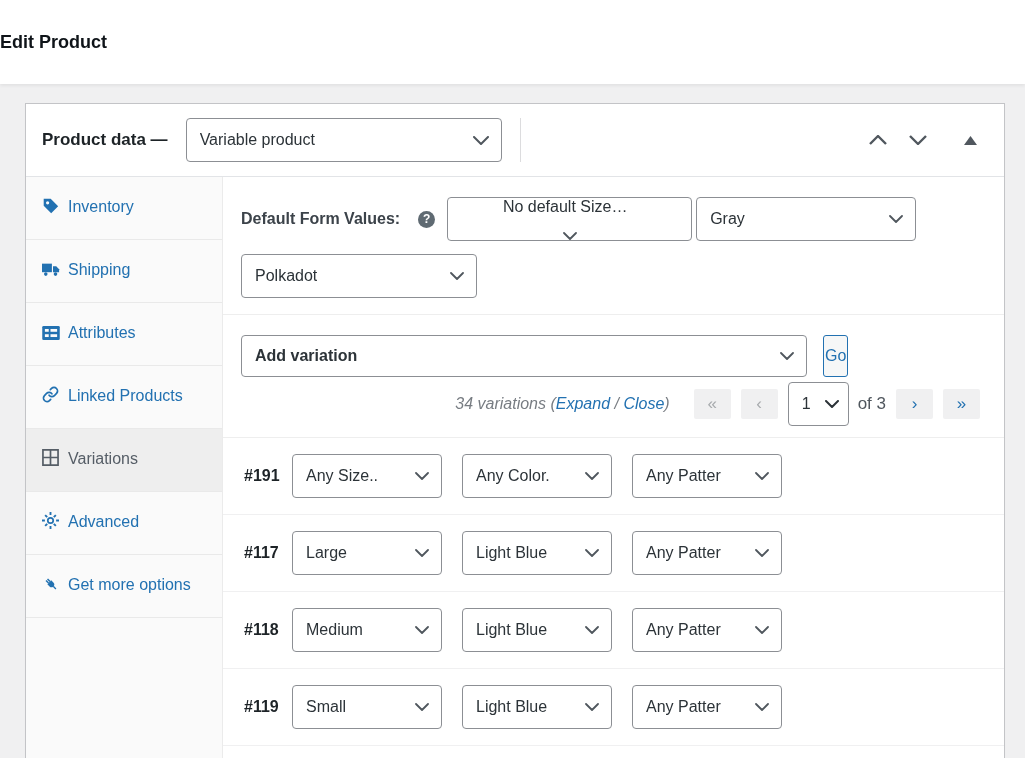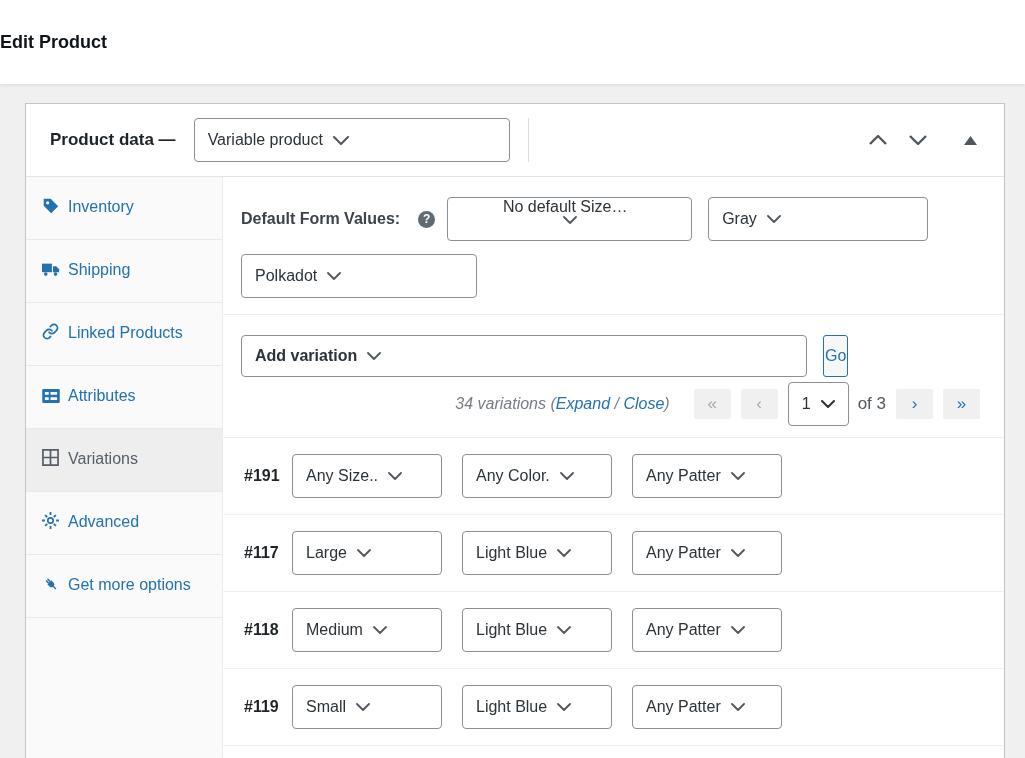--- a/index.html
+++ b/index.html
@@ -8,32 +8,32 @@
 
   
   .topbar { height:84px; background:#fff; display:flex; align-items:center;
     box-shadow:0 2px 3px rgba(0,0,0,.06); position:relative; z-index:2; }
   .topbar h1 { font-size:18px; font-weight:bold; color:#0f1419; }
 
   
   .panel { width:980px; margin:19px 0 0 25px; background:#fff;
     border:1px solid #c3c4c7; box-shadow:0 1px 1px rgba(0,0,0,.04); height:700px; }
 
-  .panel-head { display:flex; align-items:center; height:73px; padding:0 20px 0 24px;
+  .panel-head { display:flex; align-items:center; height:73px; padding:0 20px 0 16px;
     border-bottom:1px solid #e2e4e7; }
   .panel-title { font-size:17px; font-weight:bold; color:#1d2327; margin-right:18px; white-space:nowrap; }
   .vdivider { width:1px; height:44px; background:#dcdcde; margin-left:18px; }
   .head-controls { margin-left:auto; display:flex; align-items:center; color:#50575e; }
   .head-controls .ctl { display:flex; align-items:center; justify-content:center;
     width:28px; height:28px; cursor:pointer; }
   .head-controls .gap { width:12px; }
   .head-controls .biggap { width:24px; }
 
   
-  .sel { display:inline-flex; align-items:center; 
+  .sel { display:inline-flex; align-items:center; justify-content:space-between;
     height:44px; background:#fff; border:1px solid #8c8f94; border-radius:4px;
     padding:0 12px 0 13px; font-size:16px; color:#2c3338; cursor:pointer; }
   .sel .txt { white-space:nowrap; overflow:hidden; margin-right:10px; }
   .sel svg { flex:0 0 auto; }
 
   
   .panel-body { display:flex; height:626px; }
   .sidebar { width:197px; background:#fafafa; border-right:1px solid #ebebeb; }
   .tab { padding:15px 14px 15px 16px; font-size:16px; line-height:30px;
     color:#2271b1; border-bottom:1px solid #e9e9e9; cursor:pointer; }
@@ -44,21 +44,21 @@
   .content { flex:1; min-width:0; }
 
   
   .sec-defaults { padding:20px 16px 16px 18px; border-bottom:1px solid #eee; }
   .def-row1 { display:flex; align-items:center; }
   .def-label { font-size:16px; font-weight:bold; color:#3c434a; margin-right:18px; white-space:nowrap; }
   .help-tip { width:17px; height:17px; border-radius:50%; background:#5f6a72; color:#fff;
     font-size:12px; font-weight:bold; display:flex; align-items:center; justify-content:center;
     margin-right:12px; cursor:pointer; }
   .sel-size { width:245px;flex-direction:column; }
-  .sel-color { width:220px; margin-left:16px; }
+  .sel-color { width:220px; margin-left:4px; }
   .sel-pattern { width:236px; margin-top:13px; }
 
   
   .sec-toolbar { padding:20px 24px 11px 18px; border-bottom:1px solid #eee; }
   .bulk-row { display:flex; align-items:center; }
   .sel-bulk { width:566px; height:42px;font-weight:bold; }
   .go-btn { margin-left:16px; height:42px; padding:0 1px; font-size:16px;
     background:#f6f7f7; color:#2271b1; border:1px solid #2271b1; border-radius:3px; cursor:pointer; }
   .pagenav { margin-top:5px; display:flex; align-items:center; justify-content:flex-end; height:44px; }
   .summary { font-style:italic; font-size:16px; color:#777c82; margin-right:14px; white-space:nowrap;text-align:center; }
@@ -133,39 +133,39 @@
               <path fill="currentColor" d="M0 1h11v9.5H0z"></path>
               <path fill="currentColor" d="M12.2 4h3.6l3.2 3.2v3.3h-6.8z"></path>
               <circle fill="currentColor" cx="4.2" cy="12.6" r="2"></circle>
               <circle fill="currentColor" cx="15" cy="12.6" r="2"></circle>
             </svg>
         </span><span>Shipping</span>
       </div>
 
       <div class="tab">
         <span class="ico">
-          <svg width="17" height="17" viewBox="0 0 24 24">
-              <g fill="none" stroke="currentColor" stroke-width="2.4" stroke-linecap="round" stroke-linejoin="round">
-                <path d="M10 13a5 5 0 0 0 7.54.54l3-3a5 5 0 0 0-7.07-7.07l-1.72 1.71"></path>
-                <path d="M14 11a5 5 0 0 0-7.54-.54l-3 3a5 5 0 0 0 7.07 7.07l1.71-1.71"></path>
-              </g>
-            </svg>
-        </span><span>Linked Products</span>
-      </div>
-
-      <div class="tab">
-        <span class="ico">
           <svg width="18" height="14" viewBox="0 0 20 16">
               <rect x="0" y="0" width="20" height="16" rx="1.5" fill="currentColor"></rect>
               <rect x="3" y="3.4" width="4.4" height="3.2" fill="#fafafa"></rect>
               <rect x="9.4" y="3.4" width="7.6" height="3.2" fill="#fafafa"></rect>
               <rect x="3" y="9.4" width="4.4" height="3.2" fill="#fafafa"></rect>
               <rect x="9.4" y="9.4" width="7.6" height="3.2" fill="#fafafa"></rect>
             </svg>
         </span><span>Attributes</span>
+      </div>
+
+      <div class="tab">
+        <span class="ico">
+          <svg width="17" height="17" viewBox="0 0 24 24">
+              <g fill="none" stroke="currentColor" stroke-width="2.4" stroke-linecap="round" stroke-linejoin="round">
+                <path d="M10 13a5 5 0 0 0 7.54.54l3-3a5 5 0 0 0-7.07-7.07l-1.72 1.71"></path>
+                <path d="M14 11a5 5 0 0 0-7.54-.54l-3 3a5 5 0 0 0 7.07 7.07l1.71-1.71"></path>
+              </g>
+            </svg>
+        </span><span>Linked Products</span>
       </div>
 
       <div class="tab active">
         <span class="ico">
           <svg width="17" height="17" viewBox="0 0 18 18">
               <path fill="none" stroke="currentColor" stroke-width="1.8" d="M1 1h16v16H1zM9 1v16M1 9h16"></path>
             </svg>
         </span><span>Variations</span>
       </div>
 

